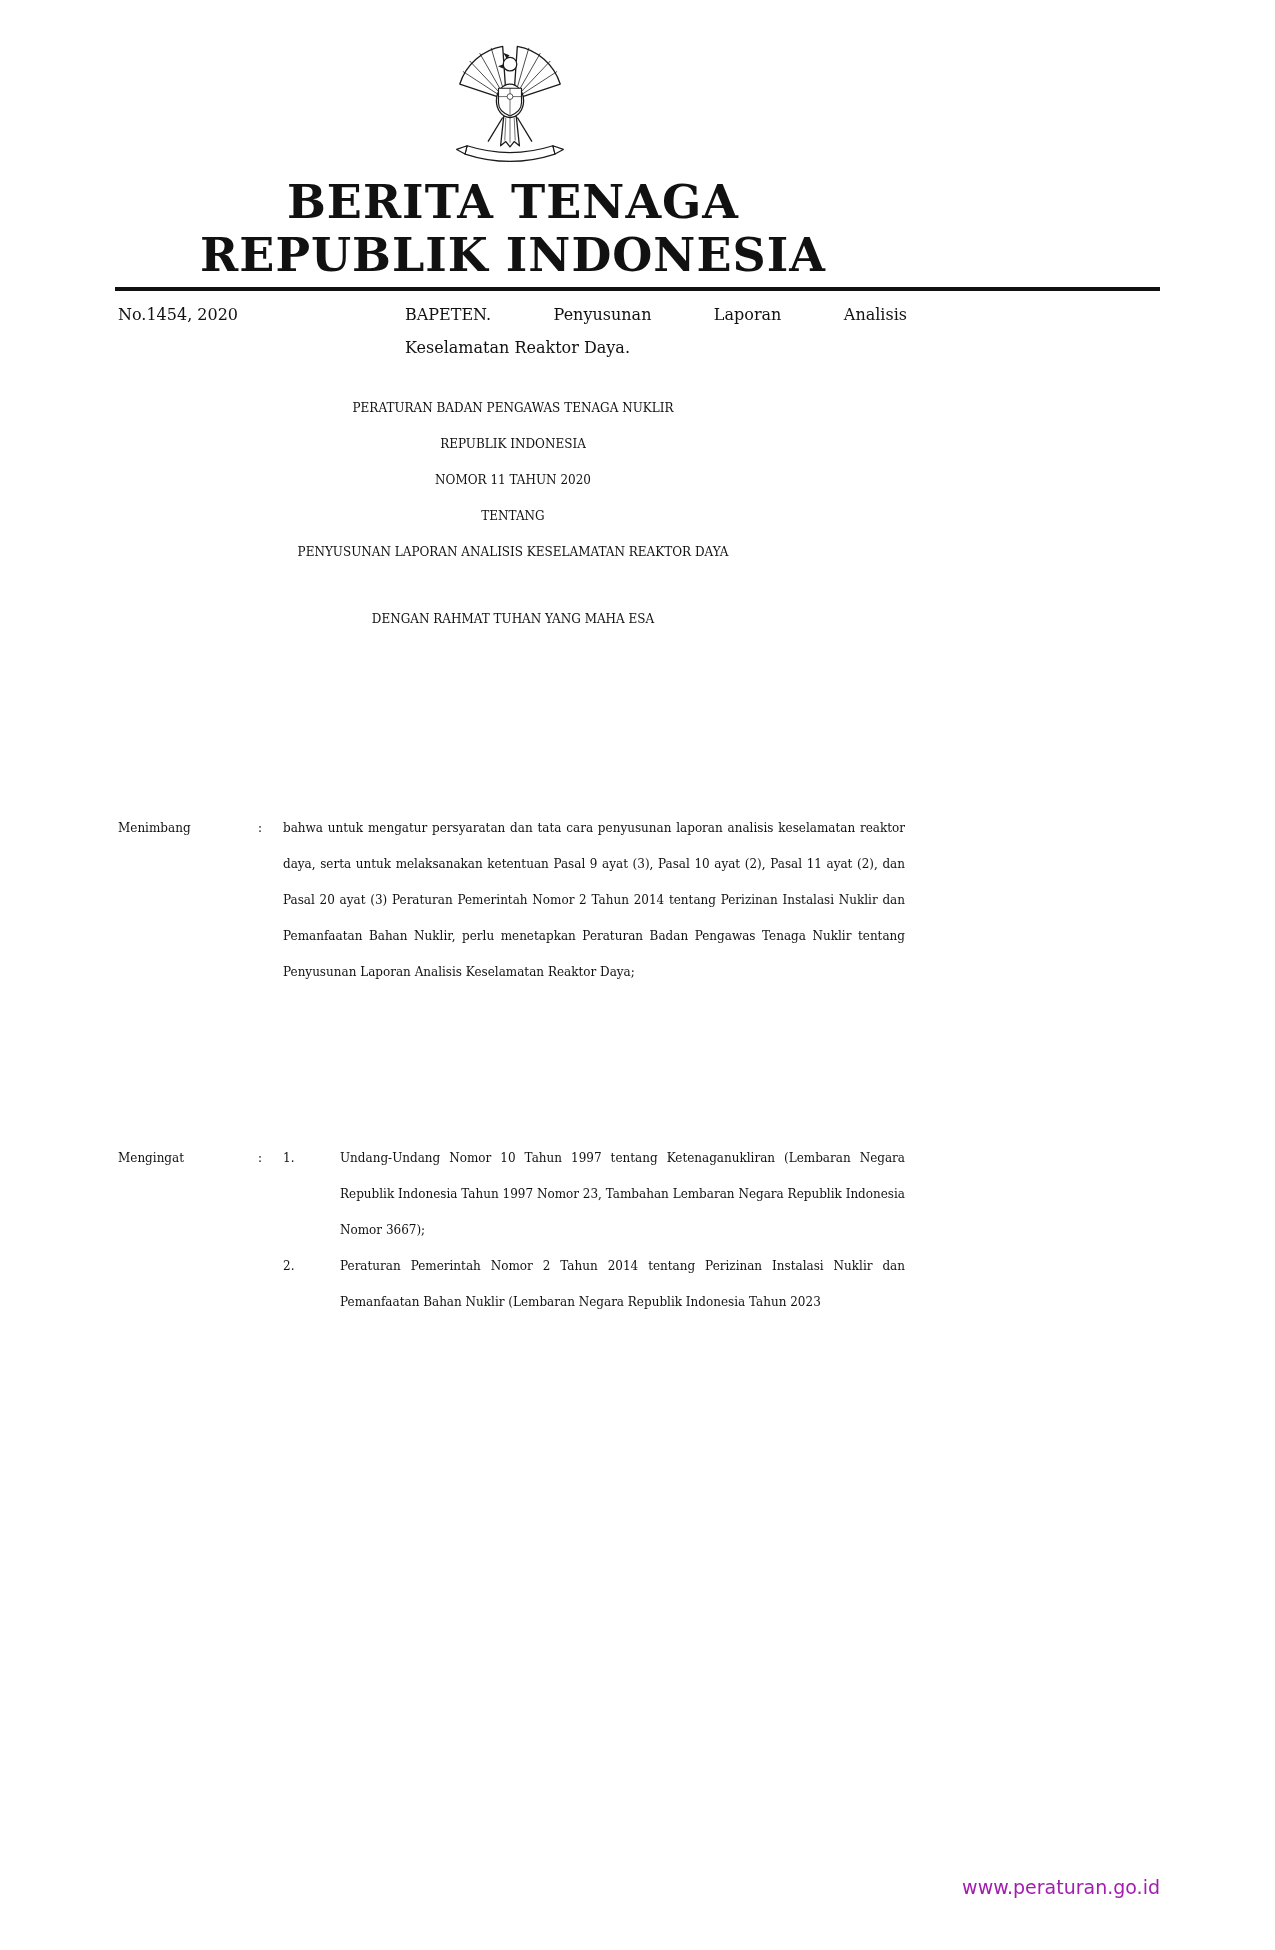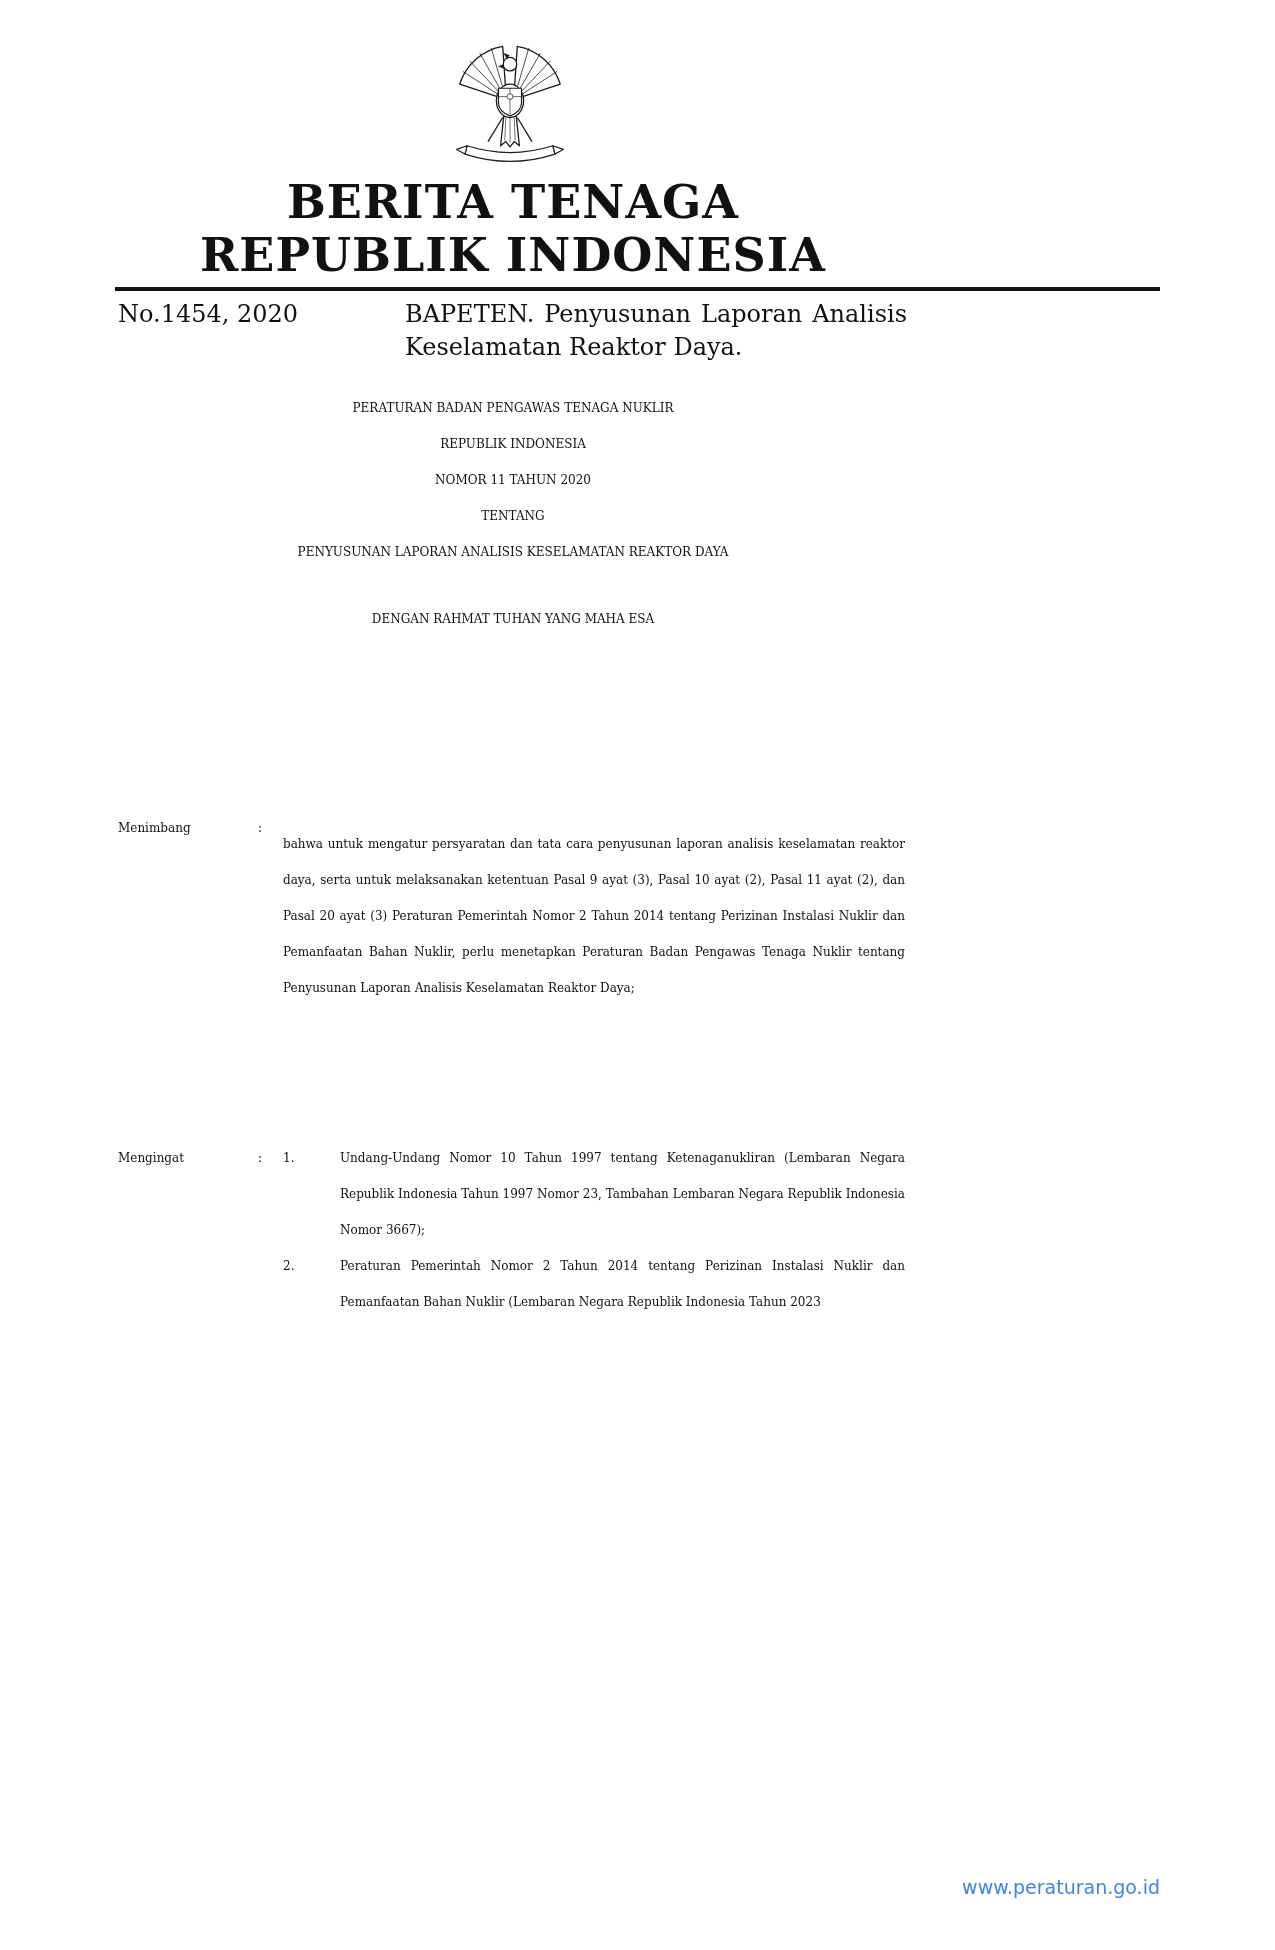--- a/index.html
+++ b/index.html
@@ -22,21 +22,21 @@
     text-align:center;
     font-weight:bold;
     font-size:46px;
     line-height:53px;
     letter-spacing:1px;
   }
   .masthead span { display:block; }
 
   .rule { top:287px; left:115px; width:1045px; height:4px; background:#111111; }
 
-  .header-row { top:298px; left:118px; width:790px; font-size:24px; line-height:33px; }
+  .header-row { top:298px; left:118px; width:790px; font-size:16px; line-height:33px; }
   .gazette-number { position:absolute; left:0; top:0; }
   .gazette-subject { margin-left:287px; width:502px; }
   .subject-line1 { display:block; text-align:justify; text-align-last:justify; }
   .subject-line2 { display:block; }
 
   .centered-block {
     left:118px; width:790px;
     text-align:center;
     font-size:12px;
     line-height:36px;
@@ -49,28 +49,28 @@
   .clause {
     left:118px; width:787px;
     font-size:12px;
     line-height:36px;
     display:grid;
     grid-template-columns:140px 25px 1fr;
     align-items:start;
   }
   .menimbang { top:810px; }
   .mengingat { top:1140px; }
-  .clause-text { text-align:justify;margin-top:16px; }
+  .clause-text { text-align:justify; }
   .list-item { display:grid; grid-template-columns:57px 1fr; }
   .list-item .item-text { text-align:justify; }
 
   .footer {
     top:1876px; left:115px; width:1045px;
     text-align:right;
-    color:#3b82f6;
+    color:#a21caf;
     font-size:19px;
     font-family:"DejaVu Sans","Liberation Sans",sans-serif;
   }
 
   svg .ink { stroke:#1b1b1b; fill:#ffffff; stroke-linejoin:round; }
 </style>
 </head>
 <body>
 
 <div class="sheet">

